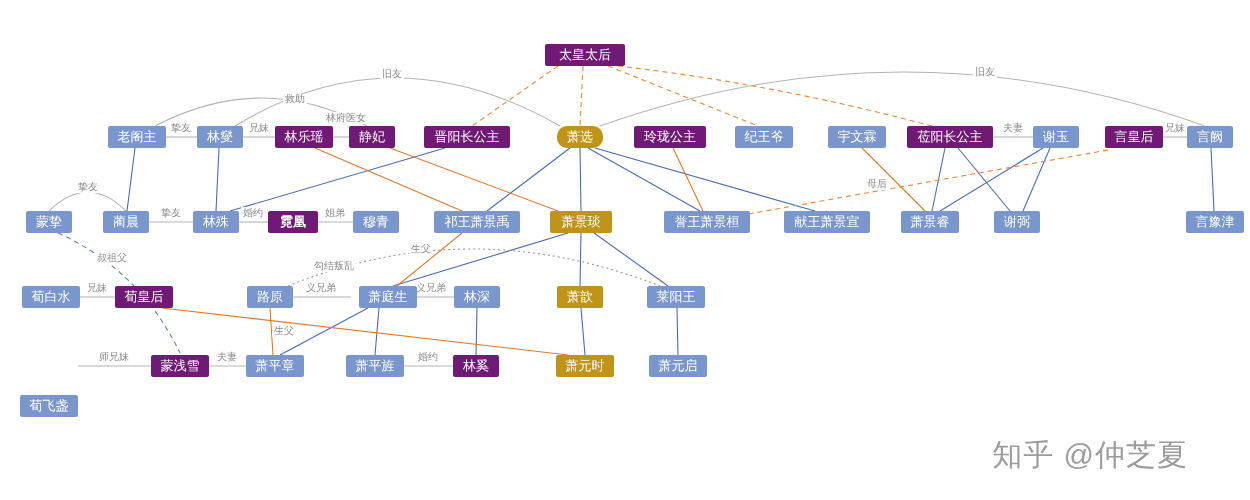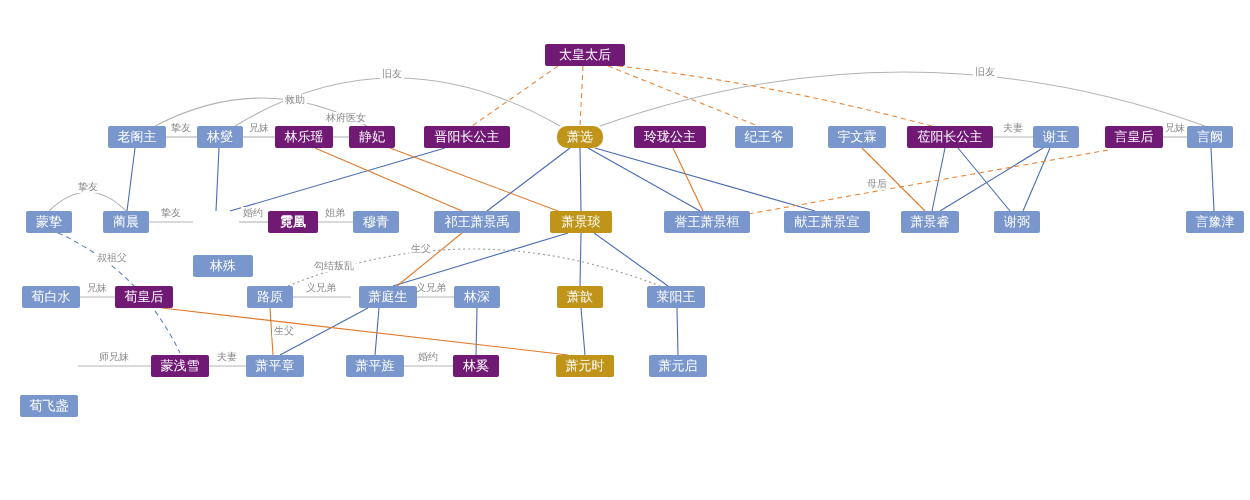--- a/index.html
+++ b/index.html
@@ -94,21 +94,21 @@
       <div class="edge-label" style="left: 253px; top: 213px;">婚约</div>
       <div class="edge-label" style="left: 335px; top: 213px;">姐弟</div>
       <div class="edge-label" style="left: 97px; top: 288px;">兄妹</div>
       <div class="edge-label" style="left: 114px; top: 357px;">师兄妹</div>
       <div class="edge-label" style="left: 227px; top: 357px;">夫妻</div>
       <div class="edge-label" style="left: 428px; top: 357px;">婚约</div>
       <div class="edge-label" style="left: 321px; top: 288px;">义兄弟</div>
       <div class="edge-label" style="left: 431px; top: 288px;">义兄弟</div>
       <div class="edge-label" style="left: 392px; top: 74px;">旧友</div>
       <div class="edge-label" style="left: 985px; top: 72px;">旧友</div>
-      <div class="edge-label" style="left: 295px; top: 100px;">救助</div>
+      <div class="edge-label" style="left: 295px; top: 100px; font-family: Liberation Mono, monospace;">救助</div>
       <div class="edge-label" style="left: 284px; top: 331px;">生父</div>
       <div class="edge-label" style="left: 421px; top: 249px;">生父</div>
       <div class="edge-label" style="left: 845px; top: 184px; margin-left: 32px;">母后</div>
       <div class="edge-label" style="left: 112px; top: 258px;">叔祖父</div>
       <div class="edge-label" style="left: 334px; top: 266px;">勾结叛乱</div>
     </div>
   <div id="nodes">
       <div class="node orange" style="left: 545px; top: 44px; width: 80px;">太皇太后</div>
       <div class="node blue" style="left: 108px; top: 126px; width: 58px;">老阁主</div>
       <div class="node blue" style="left: 197px; top: 126px; width: 46px;">林燮</div>
@@ -118,21 +118,21 @@
       <div class="node gold" style="left: 557px; top: 126px; width: 46px; border-radius: 10px;">萧选</div>
       <div class="node orange" style="left: 634px; top: 126px; width: 72px;">玲珑公主</div>
       <div class="node blue" style="left: 735px; top: 126px; width: 58px;">纪王爷</div>
       <div class="node blue" style="left: 828px; top: 126px; width: 58px;">宇文霖</div>
       <div class="node orange" style="left: 907px; top: 126px; width: 86px;">莅阳长公主</div>
       <div class="node blue" style="left: 1033px; top: 126px; width: 46px;">谢玉</div>
       <div class="node orange" style="left: 1105px; top: 126px; width: 58px;">言皇后</div>
       <div class="node blue" style="left: 1187px; top: 126px; width: 46px;">言阙</div>
       <div class="node blue" style="left: 26px; top: 211px; width: 46px;">蒙挚</div>
       <div class="node blue" style="left: 103px; top: 211px; width: 46px;">蔺晨</div>
-      <div class="node blue" style="left: 193px; top: 211px; width: 60px; margin-top: 44px;">林殊</div>
+      <div class="node blue" style="left: 193px; top: 211px; width: 46px;">林殊</div>
       <div class="node orange" style="left: 268px; top: 211px; width: 50px; font-weight: bold;">霓凰</div>
       <div class="node blue" style="left: 353px; top: 211px; width: 46px;">穆青</div>
       <div class="node blue" style="left: 434px; top: 211px; width: 86px;">祁王萧景禹</div>
       <div class="node gold" style="left: 550px; top: 211px; width: 62px;">萧景琰</div>
       <div class="node blue" style="left: 664px; top: 211px; width: 86px;">誉王萧景桓</div>
       <div class="node blue" style="left: 784px; top: 211px; width: 86px;">献王萧景宣</div>
       <div class="node blue" style="left: 901px; top: 211px; width: 58px;">萧景睿</div>
       <div class="node blue" style="left: 994px; top: 211px; width: 46px;">谢弼</div>
       <div class="node blue" style="left: 1186px; top: 211px; width: 58px;">言豫津</div>
       <div class="node blue" style="left: 22px; top: 286px; width: 58px;">荀白水</div>
@@ -143,13 +143,14 @@
       <div class="node gold" style="left: 557px; top: 286px; width: 46px;">萧歆</div>
       <div class="node blue" style="left: 647px; top: 286px; width: 58px;">莱阳王</div>
       <div class="node blue" style="left: 20px; top: 355px; width: 58px; margin-top: 40px;">荀飞盏</div>
       <div class="node orange" style="left: 151px; top: 355px; width: 58px;">蒙浅雪</div>
       <div class="node blue" style="left: 246px; top: 355px; width: 58px;">萧平章</div>
       <div class="node blue" style="left: 346px; top: 355px; width: 58px;">萧平旌</div>
       <div class="node orange" style="left: 453px; top: 355px; width: 46px;">林奚</div>
       <div class="node gold" style="left: 556px; top: 355px; width: 58px;">萧元时</div>
       <div class="node blue" style="left: 649px; top: 355px; width: 58px;">萧元启</div>
     </div>
+  <div class="watermark">知乎 @仲芝夏</div>
 </div>
 
 </body></html>

